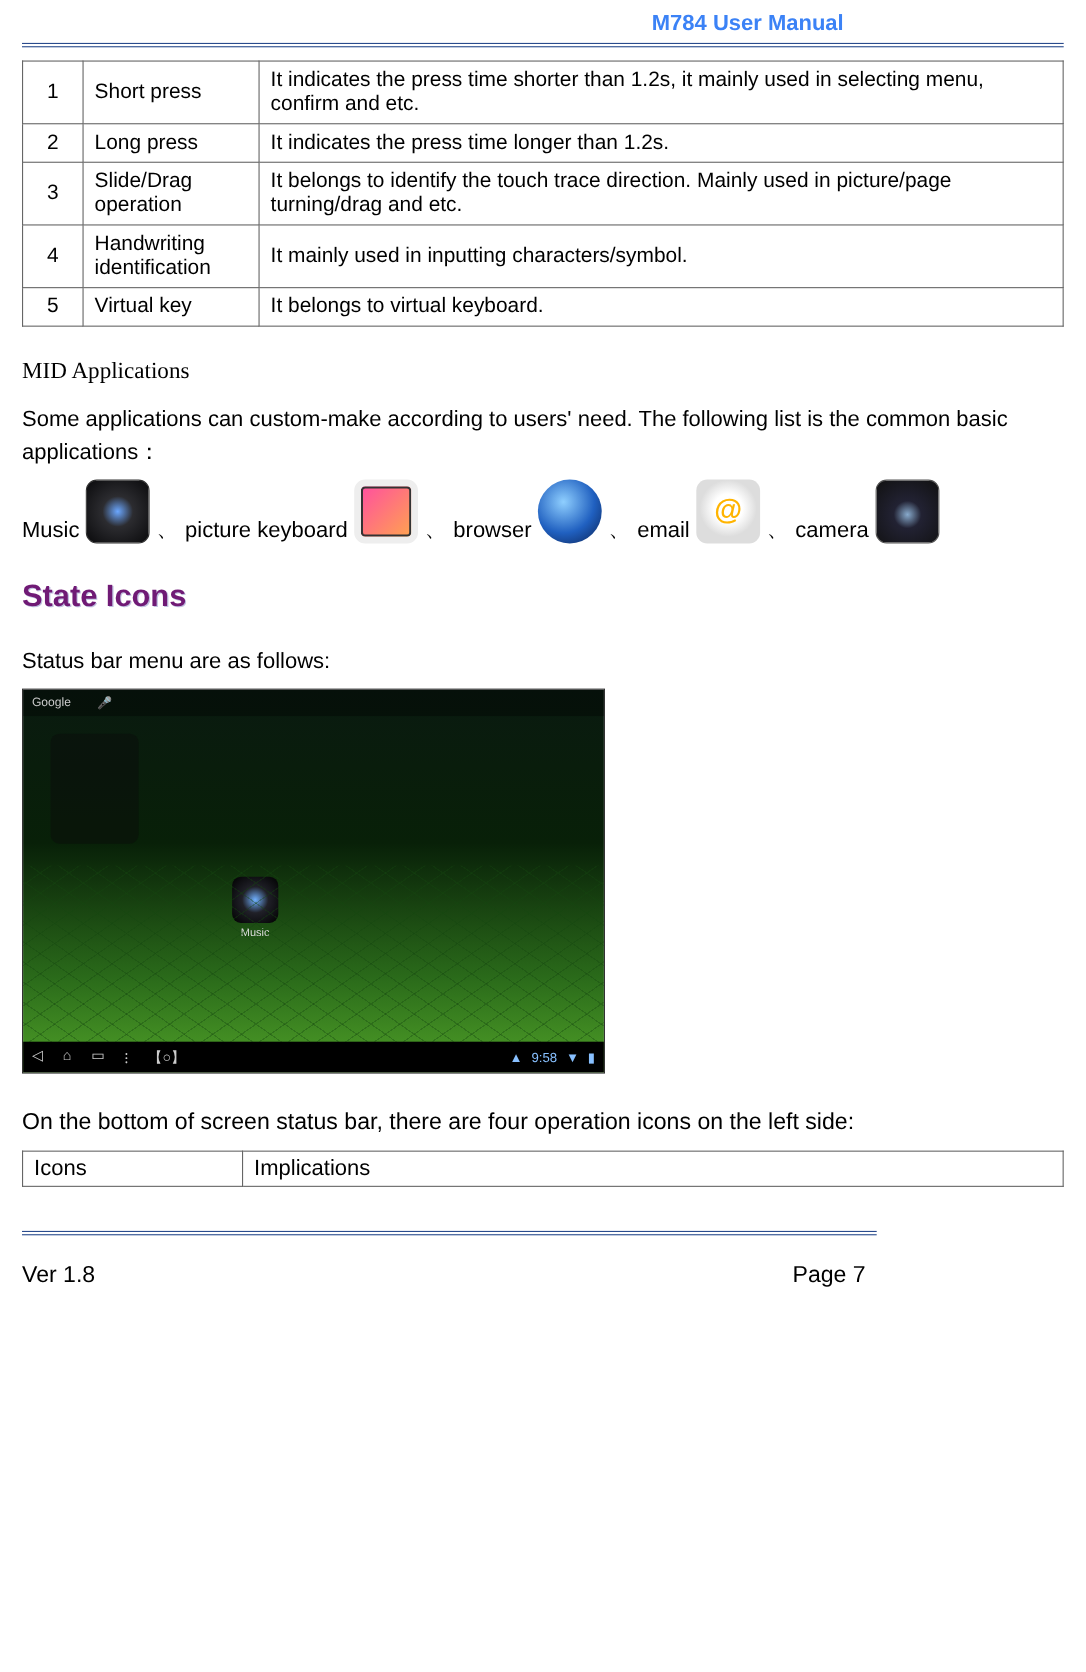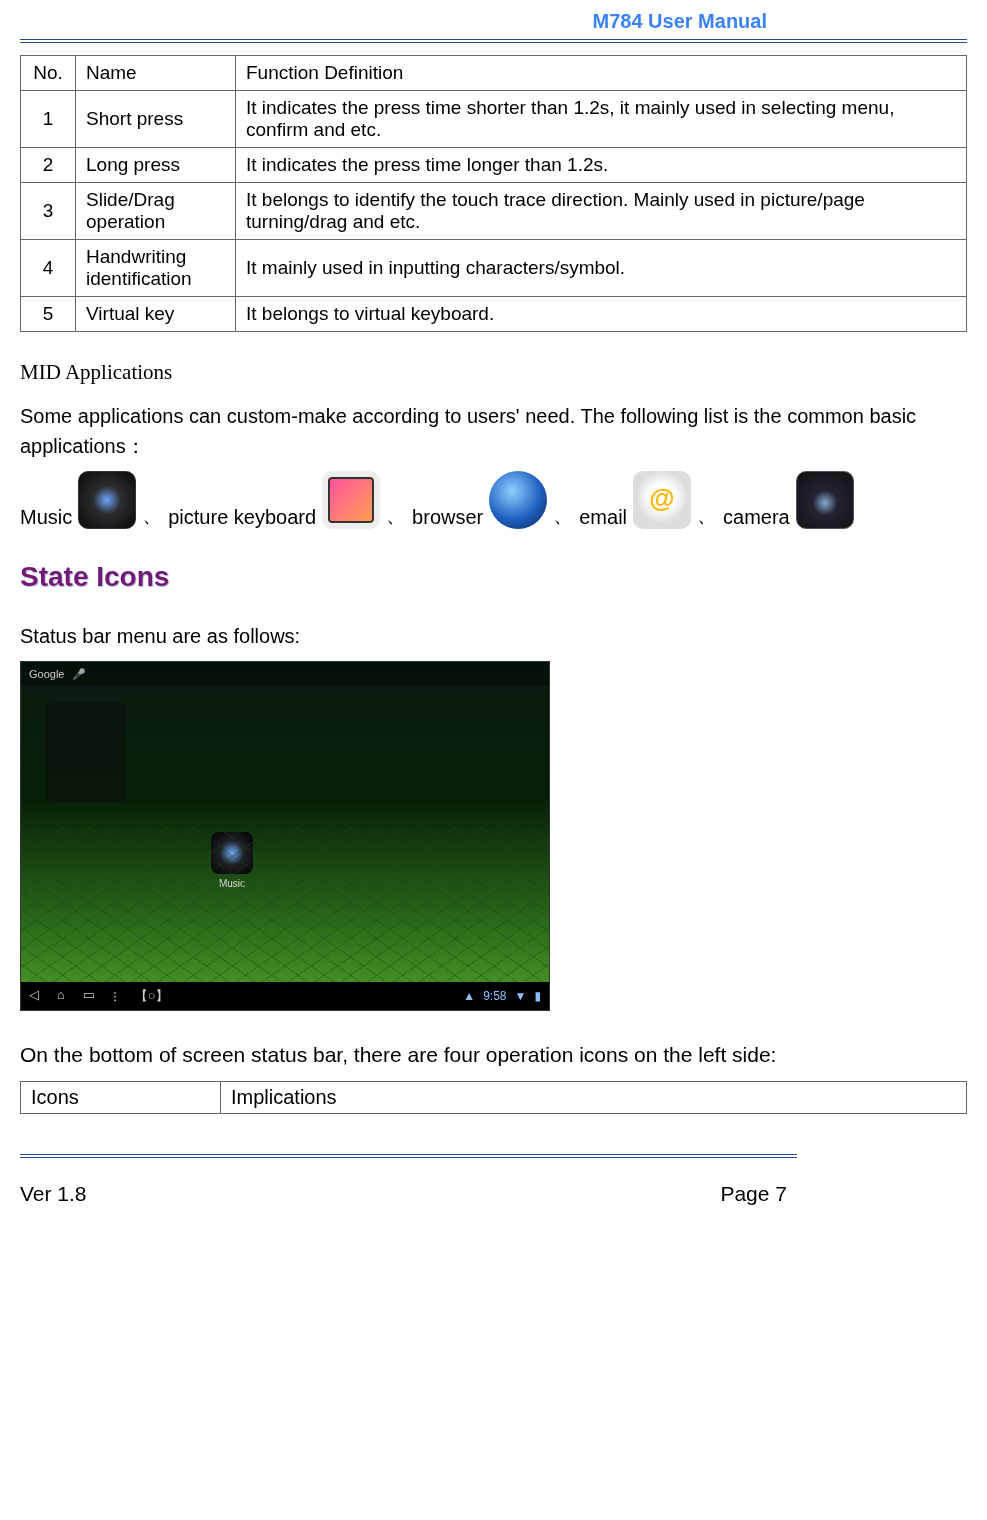--- a/index.html
+++ b/index.html
@@ -68,21 +68,21 @@
       background: linear-gradient(to bottom, #0a1a10 0%, #082008 40%, #2a6a1a 75%, #4fa028 100%);
       border: 1px solid #333;
       position: relative;
       margin-bottom: 28px;
       overflow: hidden;
     }
     .ss-topbar {
       position: absolute; top: 0; left: 0; right: 0; height: 24px;
       background: rgba(0,0,0,0.35);
       color: #ccc; font-size: 11px;
-      display: flex; align-items: center; gap: 8px; padding: 0 8px;
+      display: flex; align-items: center; gap: 24px; padding: 0 8px;
     }
     .ss-widget {
       position: absolute; top: 40px; left: 25px;
       width: 80px; height: 100px;
       background: rgba(10,10,10,0.45);
       border-radius: 8px;
     }
     .ss-music {
       position: absolute; top: 170px; left: 190px;
       text-align: center; color: #ddd; font-size: 10px;
@@ -131,25 +131,20 @@
     }
   </style>
 </head>
 <body>
 
 <div class="header-title">M784  User  Manual</div>
 <hr class="double-rule">
 
 <table class="def-table">
   <tbody>
-      <tr>
-    <td class="no-col">No.</td>
-    <td class="name-col">Name</td>
-    <td>Function Definition</td>
-  </tr>
   <tr>
     <td class="no-col">1</td>
     <td class="name-col">Short press</td>
     <td>It indicates the press time shorter than 1.2s, it mainly used in selecting menu, confirm and etc.</td>
   </tr>
   <tr>
     <td class="no-col">2</td>
     <td class="name-col">Long press</td>
     <td>It indicates the press time longer than 1.2s.</td>
   </tr>

